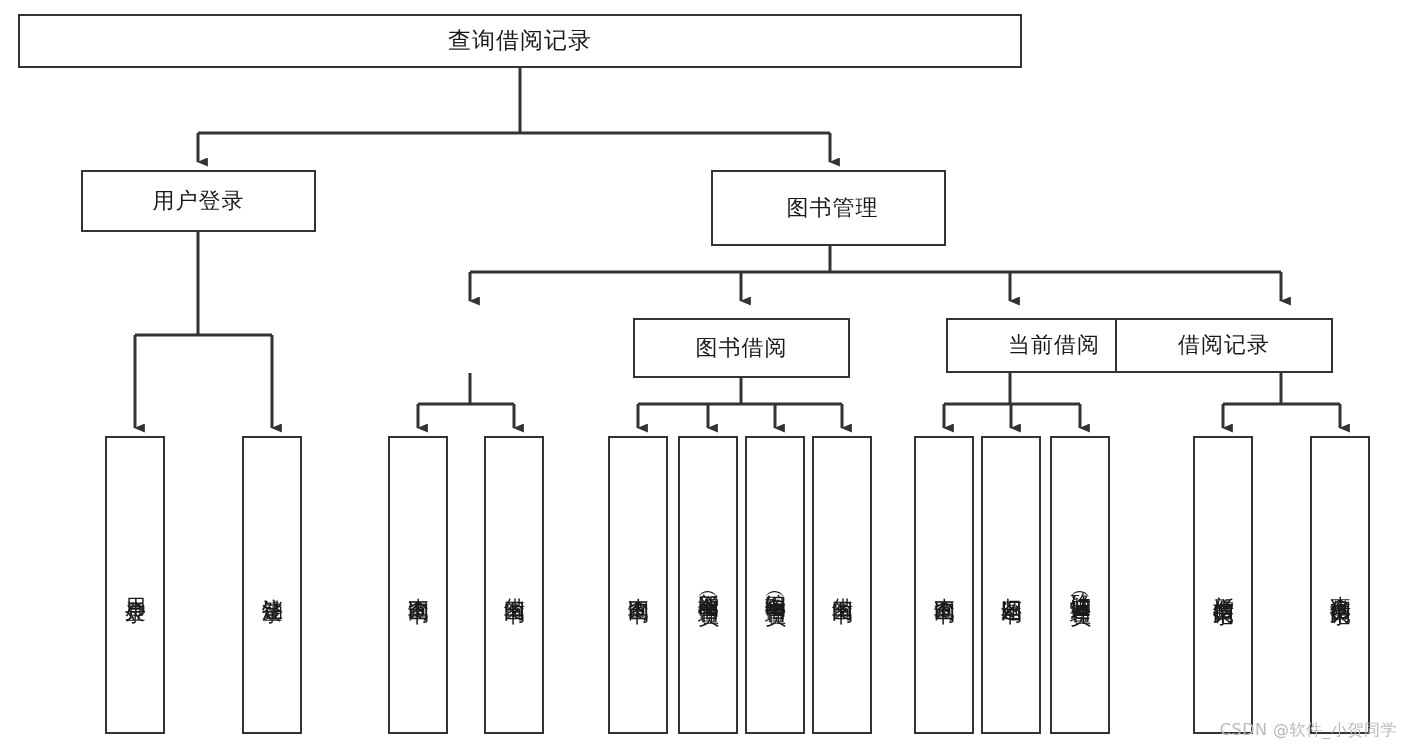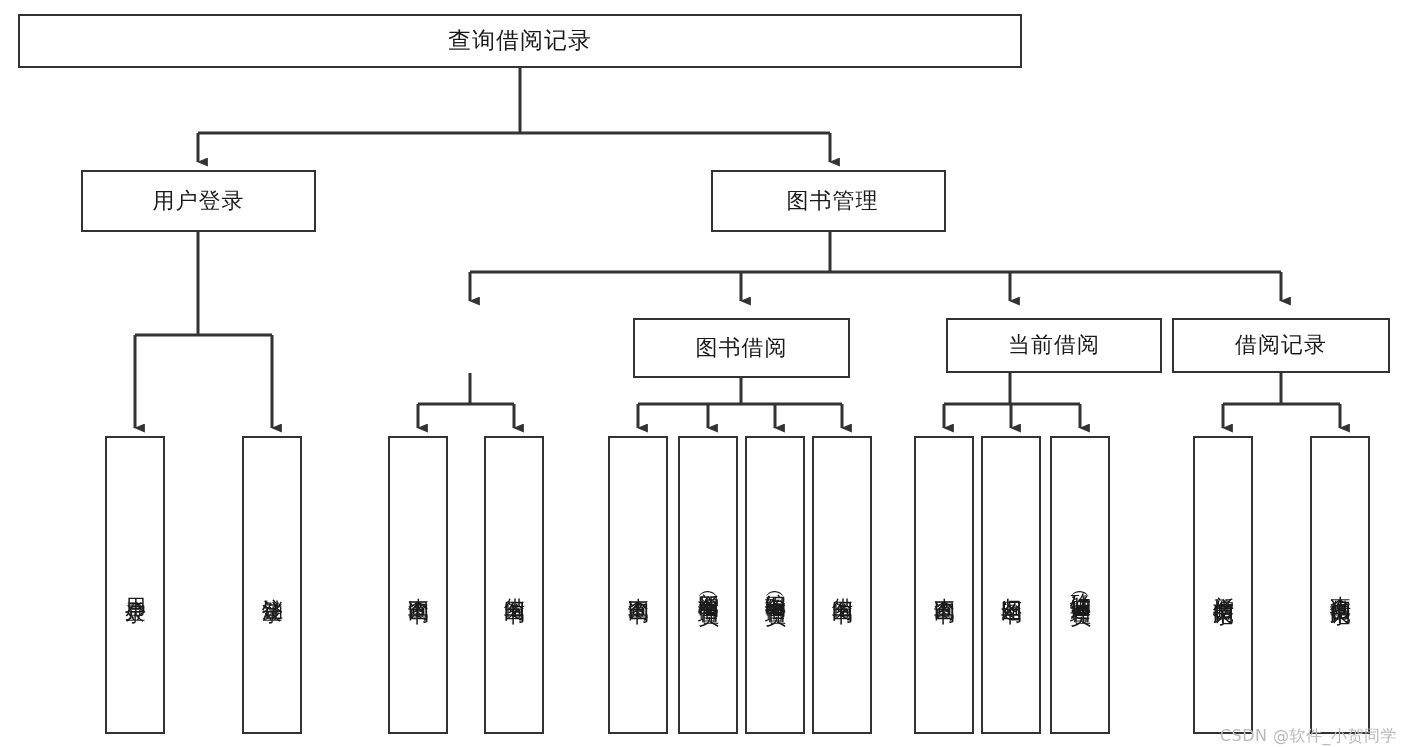--- a/index.html
+++ b/index.html
@@ -49,21 +49,21 @@
     letter-spacing: 2px;
     padding: 4px 0;
     text-align: center;
   }
   .node-box.root {
     font-size: 23px;
   }
   #watermark {
     position: absolute;
     right: 8px;
-    bottom: 0;
+    bottom: 6px;
     font-size: 16px;
     color: #b9b9b9;
     letter-spacing: 0.5px;
     white-space: nowrap;
     font-family: "DejaVu Sans", "Liberation Sans", sans-serif;
   }
 </style>
 </head>
 <body>
 
@@ -115,25 +115,25 @@
       <path d="M 1281 373 L 1281 404"></path>
       <path d="M 1223 404 L 1340 404"></path>
       <path d="M 1223 404 L 1223 428" marker-end="url(#arrow)"></path>
       <path d="M 1340 404 L 1340 428" marker-end="url(#arrow)"></path>
     </g>
   </svg>
 
   <div class="node-box horizontal root" style="left:18px; top:14px; width:1004px; height:54px;">查询借阅记录</div>
 
   <div class="node-box horizontal" style="left:81px; top:170px; width:235px; height:62px;">用户登录</div>
-  <div class="node-box horizontal" style="left:711px; top:170px; width:235px; height:62px;padding-left:8px;">图书管理</div>
+  <div class="node-box horizontal" style="left:711px; top:170px; width:235px; height:76px;padding-left:8px;">图书管理</div>
 
   <div class="node-box horizontal" style="left:633px; top:318px; width:217px; height:60px;text-align:center;">图书借阅</div>
   <div class="node-box horizontal" style="left:946px; top:318px; width:216px; height:55px;">当前借阅</div>
-  <div class="node-box horizontal" style="left:1172px; top:318px; width:218px; height:55px;">借阅记录</div>
+  <div class="node-box horizontal" style="left:1115px; top:318px; width:218px; height:55px;">借阅记录</div>
 
   <div class="node-box vertical" style="left:105px; top:436px; width:60px; height:298px;">用户登录</div>
   <div class="node-box vertical" style="left:242px; top:436px; width:60px; height:298px;">注销登录</div>
 
   <div class="node-box vertical" style="left:388px; top:436px; width:60px; height:298px;">查询图书</div>
   <div class="node-box vertical" style="left:484px; top:436px; width:60px; height:298px;">借阅图书</div>
 
   <div class="node-box vertical" style="left:608px; top:436px; width:60px; height:298px;">查询图书</div>
   <div class="node-box vertical" style="left:678px; top:436px; width:60px; height:298px;">新增图书（管理员）</div>
   <div class="node-box vertical" style="left:745px; top:436px; width:60px; height:298px;">编辑图书（管理员）</div>

